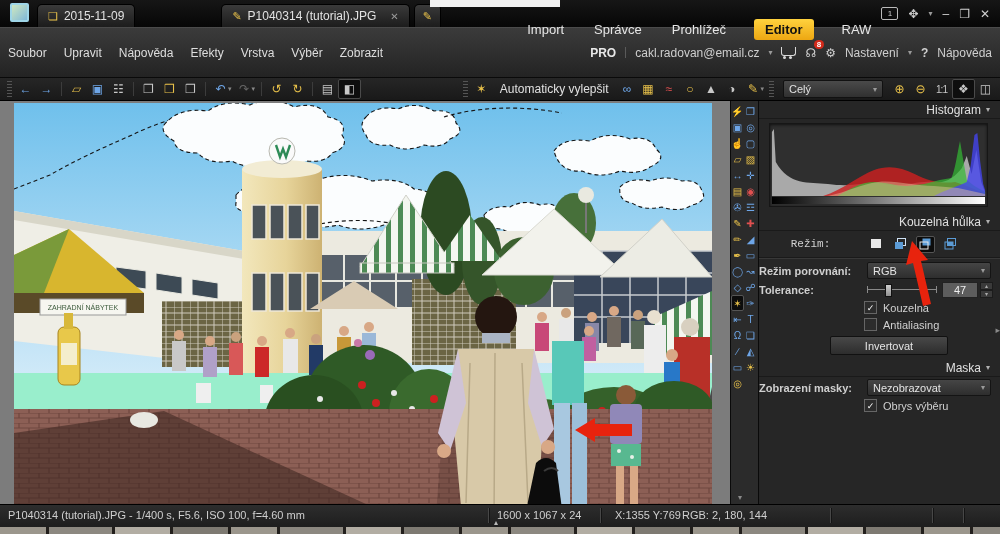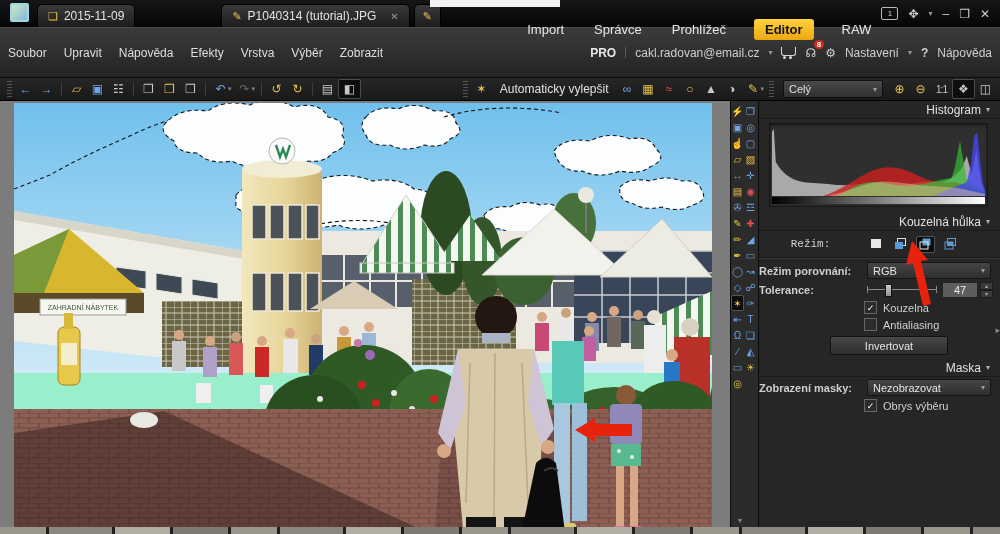--- a/index.html
+++ b/index.html
@@ -614,15 +614,27 @@
         <span>Obrys výběru</span>
       </div>
 
       <svg class="panel-arrow" style="left:120px;top:120px" width="70" height="100" viewBox="0 0 70 100">
         <polygon points="33,20 27,44 34,42 44,85 52,83 42,40 49,39" fill="#e8230d"></polygon>
       </svg>
       <span class="collapse">▸</span>
     </div>
   </div>
 
+  <div class="statusbar">
+    <span class="st" style="left:8px">P1040314 (tutorial).JPG - 1/400 s, F5.6, ISO 100, f=4.60 mm</span>
+    <span class="stsep" style="left:488px"></span>
+    <span class="st" style="left:497px">1600 x 1067 x 24</span>
+    <span class="stup" style="left:494px">▴</span>
+    <span class="stsep" style="left:600px"></span>
+    <span class="st" style="left:615px">X:1355 Y:769</span>
+    <span class="st" style="left:682px">RGB: 2, 180, 144</span>
+    <span class="stsep" style="left:830px"></span>
+    <span class="stsep" style="left:932px"></span>
+    <span class="stsep" style="left:963px"></span>
+  </div>
 
   <div class="filmstrip"></div>
 </div>
 
 </body></html>

